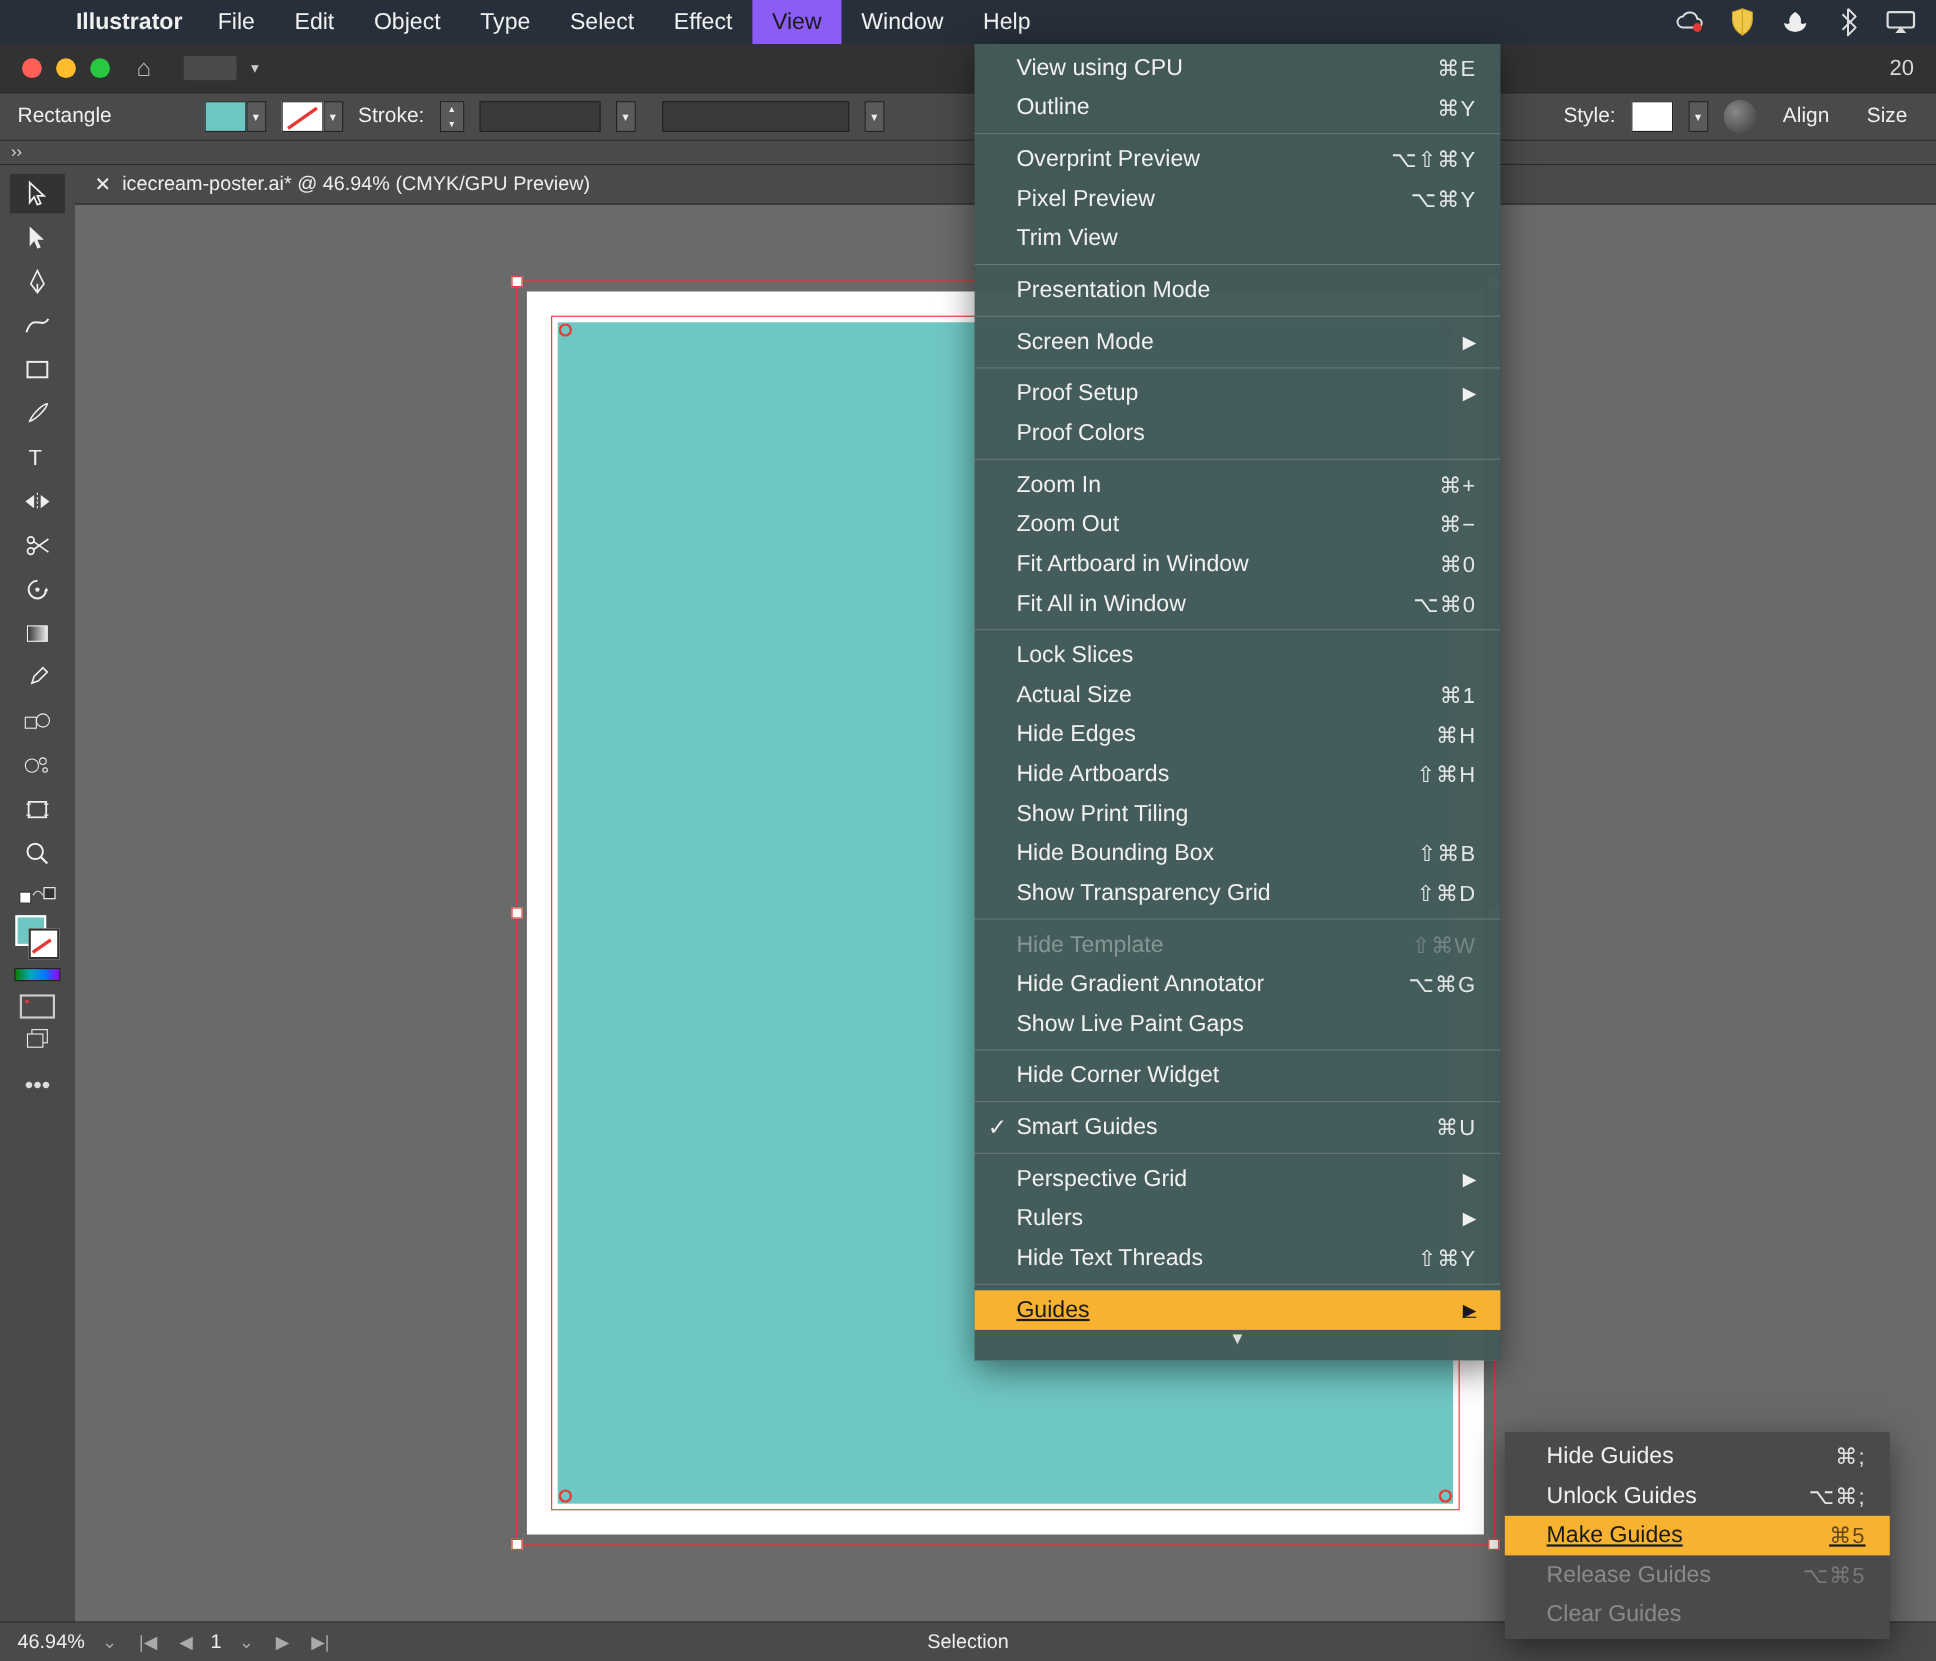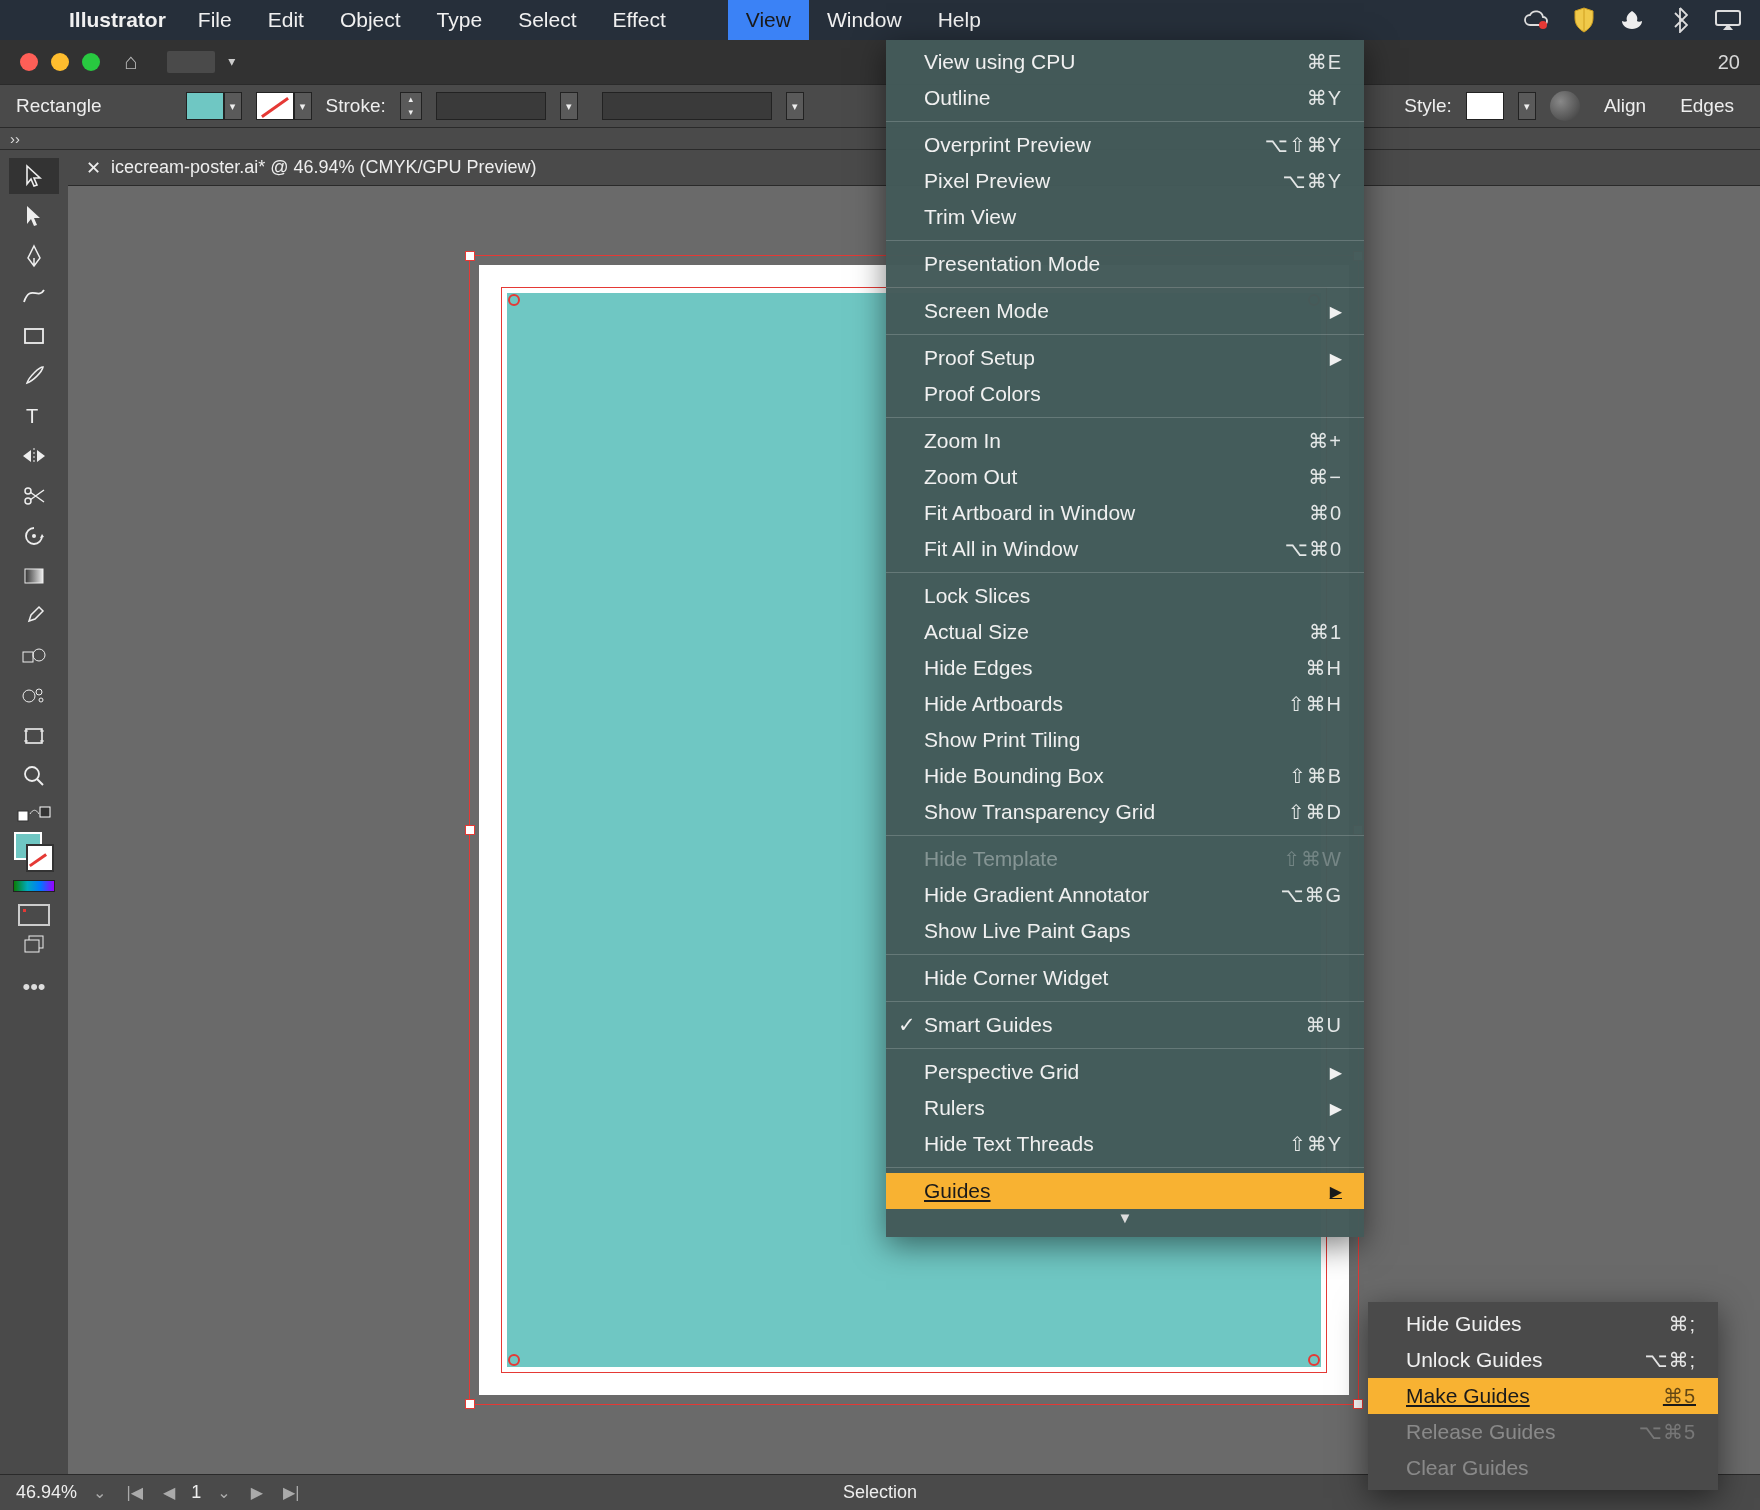--- a/index.html
+++ b/index.html
@@ -2,21 +2,21 @@
 <html><head>
 <meta charset="utf-8">
 <style>
 * { margin: 0; padding: 0; box-sizing: border-box; font-family: -apple-system, "Helvetica Neue", Arial, sans-serif; }
 body { background: #262626; width: 1760px; height: 1510px; overflow: hidden; color: #e8e8e8; position: relative; }
 
 .menubar { background: #262f3a; height: 40px; display: flex; align-items: center; font-size: 21px; color: #f0f0f0; }
 .menubar .apple { width: 55px; text-align: center; font-size: 24px; }
 .menubar .title { font-weight: 700; padding: 0 14px; }
 .menubar .item { padding: 8px 18px; cursor: pointer; }
-.menubar .item.active { background: #3b82f6; color: #1a1a1a; margin-left: 44px; }
+.menubar .item.active { background: #8b5cf6; color: #1a1a1a; }
 .menubar .right { margin-left: auto; display: flex; align-items: center; gap: 20px; padding-right: 18px; }
 .menubar .right .ico { width: 28px; height: 28px; display: flex; align-items: center; justify-content: center; }
 
 .appbar { background: #323232; height: 44px; display: flex; align-items: center; padding: 0 12px; gap: 14px; font-size: 18px; }
 .traffic { display: flex; gap: 13px; padding-left: 8px; }
 .traffic span { width: 18px; height: 18px; border-radius: 50%; display: inline-block; }
 .traffic .r { background: #ff5f57; } .traffic .y { background: #ffbd2e; } .traffic .g { background: #28c940; }
 .home { color: #b8b8b8; font-size: 22px; margin-left: 10px; }
 .wswitch { width: 48px; height: 22px; background: #4a4a4a; margin-left: 16px; border-radius: 2px; position: relative; }
 .wswitch::after { content: '▾'; position: absolute; right: -20px; color: #ccc; font-size: 14px; top: 2px; }
@@ -159,21 +159,21 @@
   <span class="field" style="width:110px"></span>
   <span class="dd">▾</span>
   <span class="field" style="width:170px;margin-left:10px"></span>
   <span class="dd">▾</span>
   <div class="rgroup">
     <span class="label">Style:</span>
     <span class="swatch" style="background:#fff"></span>
     <span class="dd">▾</span>
     <span class="globe"></span>
     <span class="label shapebtn">Align</span>
-    <span class="label shapebtn">Edges</span>
+    <span class="label shapebtn">Size</span>
   </div>
 </div>
 
 <div class="chevbar">››</div>
 
 <div class="workspace">
   <div class="toolbar">
     <div class="tool sel">
         <svg width="20" height="24">
           <path d="M3 2l0 18 4-5 3 7 3-1-3-7h6z" fill="none" stroke="#eee" stroke-width="1.6"></path>

